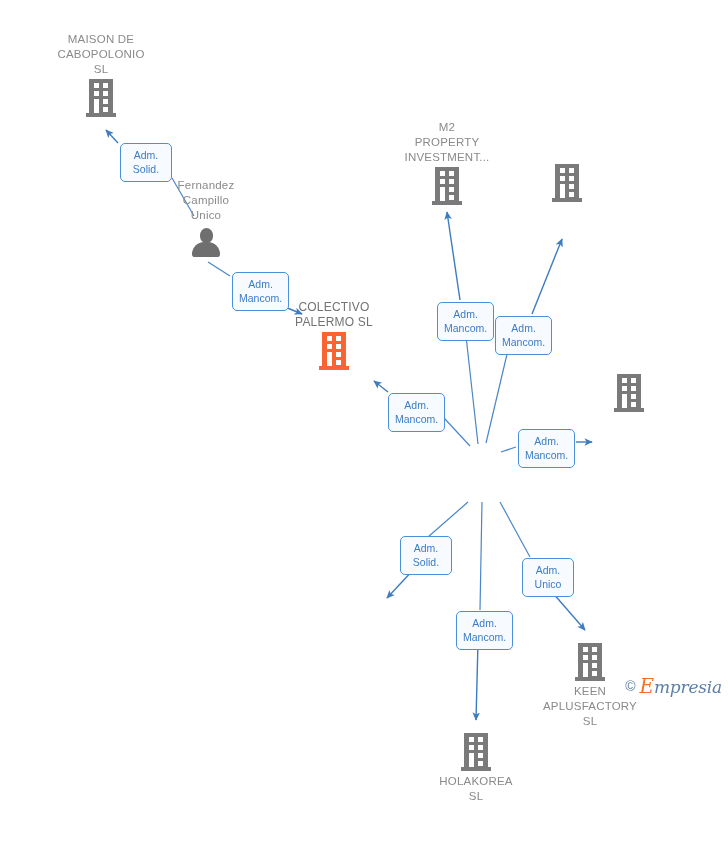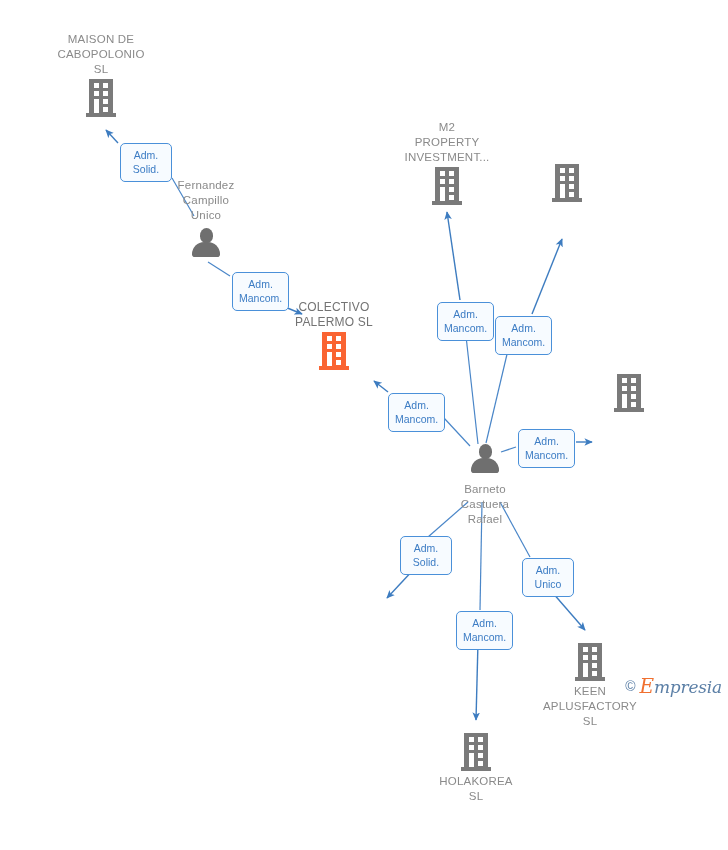--- a/index.html
+++ b/index.html
@@ -303,31 +303,20 @@
         <div class="win" style="left:17px; top:12px;"></div>
         <div class="win" style="left:8px;  top:20px;"></div>
         <div class="win" style="left:17px; top:20px;"></div>
         <div class="win" style="left:17px; top:28px;"></div>
         <div class="door"></div>
         <div class="base"></div>
       </div>
     </div>
   </div>
 
-  <div class="node label-below" style="left:485px; top:440px;">
-    <div class="icon-wrap">
-      <div class="person">
-          <div class="head"></div>
-          <div class="torso"></div>
-        </div>
-    </div>
-    <div class="label">Barneto
-Castuera
-Rafael</div>
-  </div>
 
 
   <div class="node label-below" style="left:476px; top:732px;">
     <div class="icon-wrap">
       <div class="bldg">
         <div class="body"></div>
         <div class="win" style="left:8px;  top:4px;"></div>
         <div class="win" style="left:17px; top:4px;"></div>
         <div class="win" style="left:8px;  top:12px;"></div>
         <div class="win" style="left:17px; top:12px;"></div>

